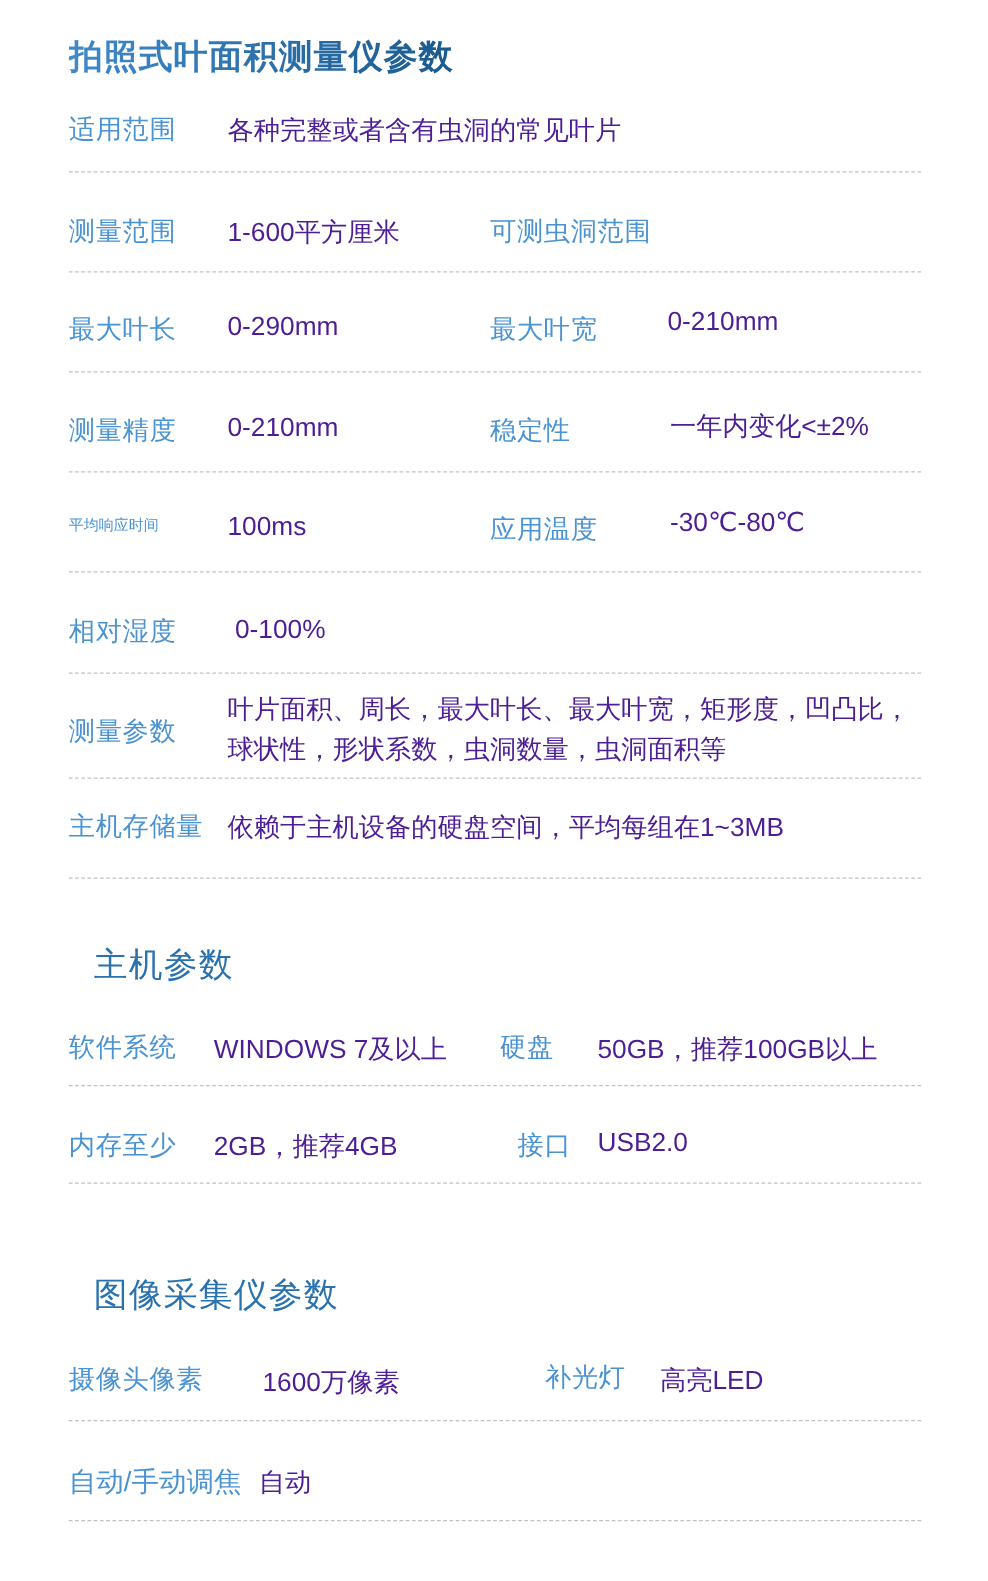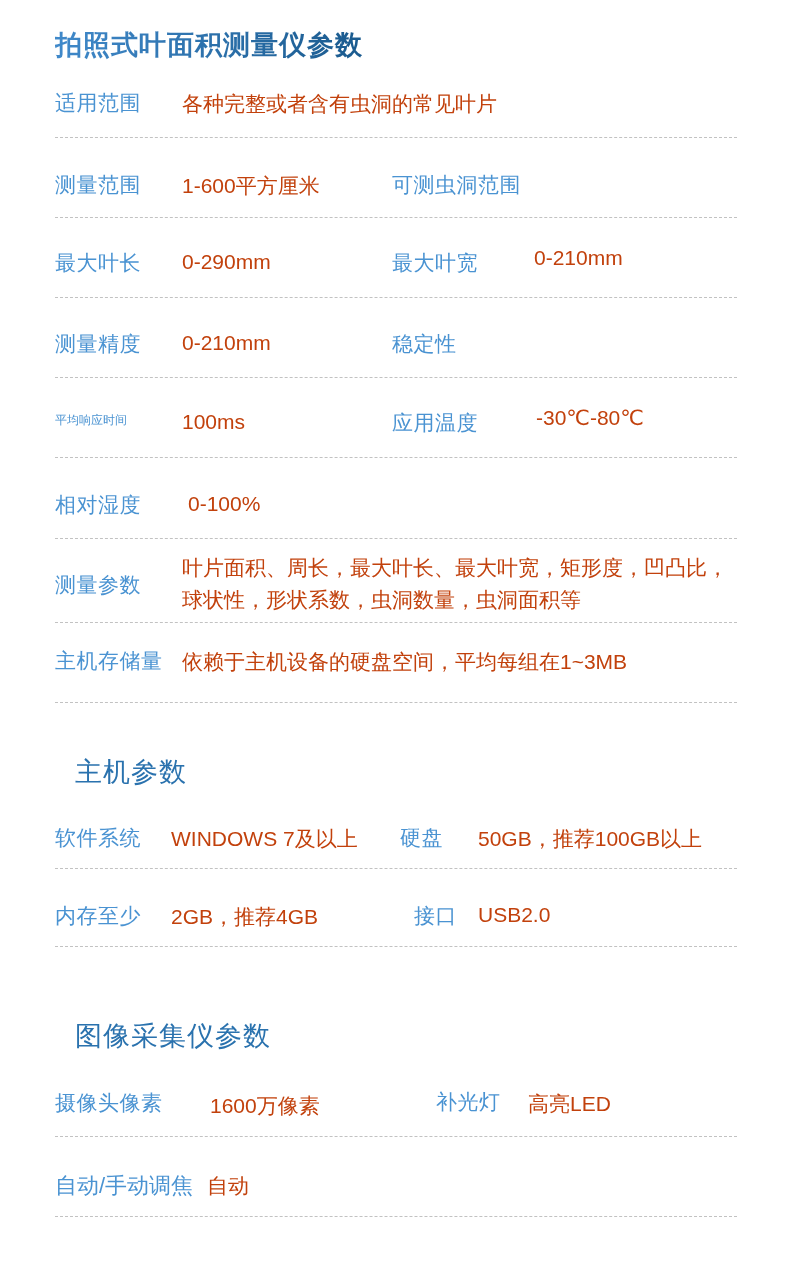--- a/index.html
+++ b/index.html
@@ -27,21 +27,21 @@
   }
   .lbl{
     position:absolute;left:55px;
     font-size:21px;font-weight:normal;color:#4a93d2;letter-spacing:0.5px;
     white-space:nowrap;
   }
   .lbl.small{font-size:12px;letter-spacing:0;}
   .lbl.mid{font-size:22px;letter-spacing:0;}
   .val{
     position:absolute;
-    font-size:21px;color:#c2410c;
+    font-size:21px;color:#4c1d95;
     white-space:nowrap;
   }
   .val.wrap{white-space:normal;width:548px;line-height:32px;}
   .sep{
     position:absolute;left:55px;width:682px;height:0;
     border-top:1px dashed #c2c2c2;
   }
 </style>
 </head>
 <body>
@@ -61,20 +61,21 @@
 
   <div class="lbl" style="top:249px">最大叶长</div>
   <div class="val" style="left:182px;top:250px">0-290mm</div>
   <div class="lbl" style="left:392px;top:249px">最大叶宽</div>
   <div class="val" style="left:534px;top:246px">0-210mm</div>
   <div class="sep" style="top:297px"></div>
 
   <div class="lbl" style="top:330px">测量精度</div>
   <div class="val" style="left:182px;top:331px">0-210mm</div>
   <div class="lbl" style="left:392px;top:330px">稳定性</div>
+  <div class="val" style="left:536px;top:327px">一年内变化&lt;±2%</div>
   <div class="sep" style="top:377px"></div>
 
   <div class="lbl small" style="top:412px">平均响应时间</div>
   <div class="val" style="left:182px;top:410px">100ms</div>
   <div class="lbl" style="left:392px;top:409px">应用温度</div>
   <div class="val" style="left:536px;top:406px">-30℃-80℃</div>
   <div class="sep" style="top:457px"></div>
 
   <div class="lbl" style="top:491px">相对湿度</div>
   <div class="val" style="left:188px;top:492px">0-100%</div>

